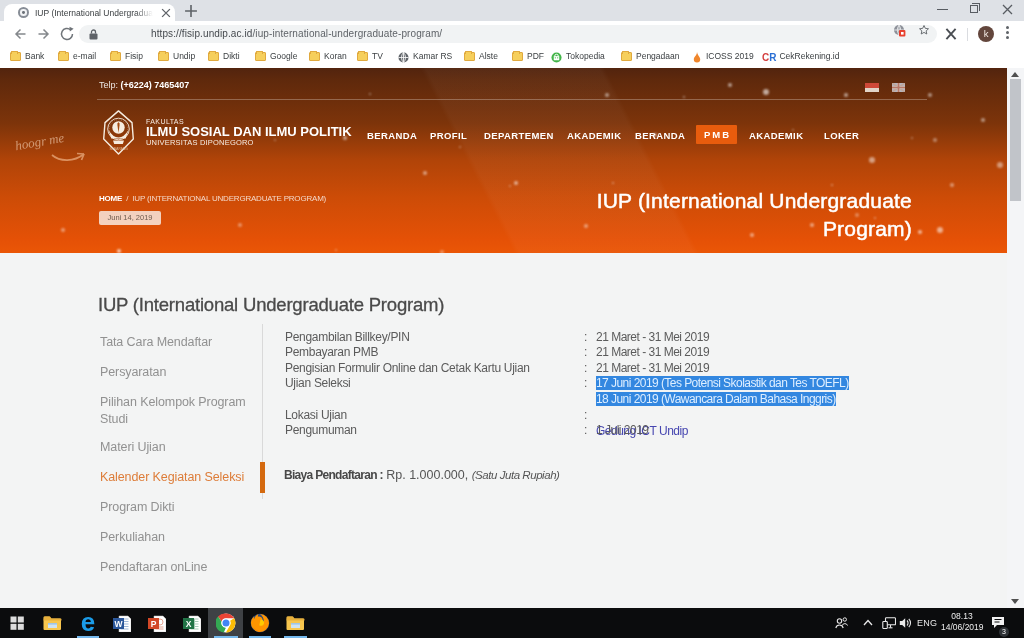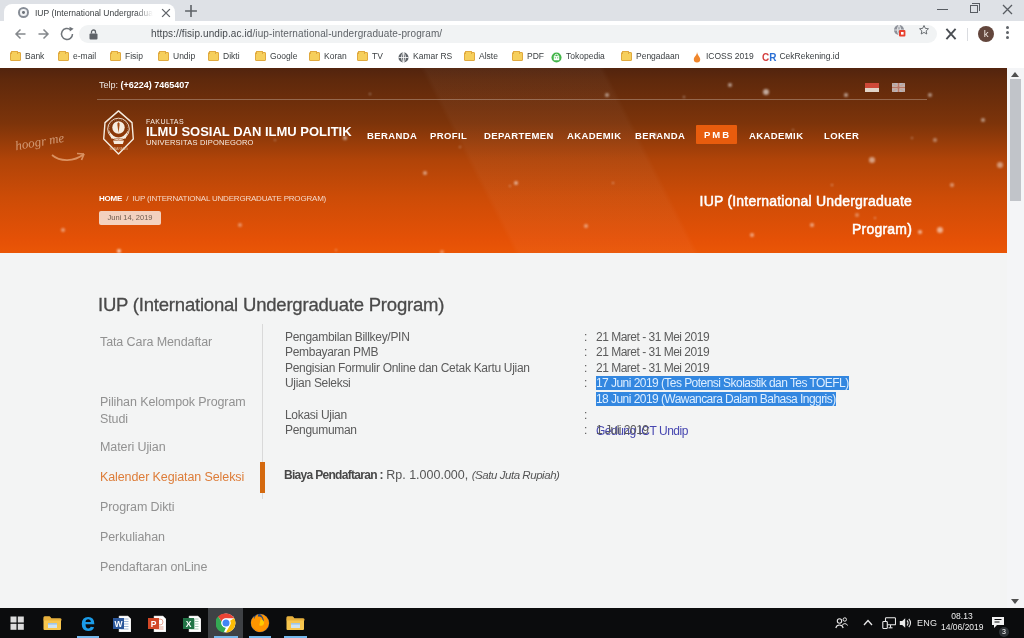--- a/index.html
+++ b/index.html
@@ -77,21 +77,21 @@
 #logotxt .l3 { font-size:7.5px; letter-spacing:0.2px; color:#f7ede4; margin-top:2.5px; line-height:7px; }
 
 #nav { position:absolute; left:0; top:57px; width:1024px; height:20px; font-size:9.5px; font-weight:bold; color:#fff; }
 #nav span { position:absolute; top:5px; letter-spacing:0.4px; }
 #pmb { position:absolute; left:696px; top:0; width:41px; height:19px; background:#e85c0d; border-radius:1px; text-align:center; }
 #pmb i { font-style:normal; letter-spacing:2px; position:relative; top:4px; left:1px; }
 
 #crumb { position:absolute; left:99px; top:126px; font-size:8px; color:rgba(255,255,255,0.78); letter-spacing:-0.2px; }
 #crumb b { color:#fff; }
 #datebadge { position:absolute; left:99px; top:143px; width:62px; height:14px; background:rgba(250,243,237,0.8); border-radius:2px; font-size:7.5px; color:#6e5b4e; text-align:center; line-height:14px; }
-#bigtitle { position:absolute; right:112px; top:119px; width:600px; text-align:right; color:#fff; font-size:14px; line-height:28px; font-weight:400; letter-spacing:0.2px; -webkit-text-stroke:0.5px #fff; }
+#bigtitle { position:absolute; right:112px; top:119px; width:600px; text-align:right; color:#fff; font-size:21px; line-height:28px; font-weight:400; letter-spacing:0.2px; -webkit-text-stroke:0.5px #fff; }
 
 #hoogr { position:absolute; left:15px; top:66px; color:rgba(255,225,200,0.55); font-family:"Liberation Serif",serif; font-style:italic; font-size:13px; transform:rotate(-10deg); }
 
 
 #main { position:absolute; left:0; top:185px; width:1024px; height:355px; background:#f3f4f4; }
 #h1 { position:absolute; left:98px; top:41px; font-size:18.5px; letter-spacing:-0.2px; color:#4a4a4a; -webkit-text-stroke:0.3px #4a4a4a; }
 .sb { position:absolute; left:100px; font-size:12.5px; color:#919191; width:158px; line-height:17px; letter-spacing:-0.1px; }
 .sb.act { color:#dd7c38; }
 #vline { position:absolute; left:262px; top:71px; width:1px; height:175px; background:#d9d9d9; }
 #obar { position:absolute; left:260px; top:209px; width:4.5px; height:31px; background:#d4690f; }
@@ -253,20 +253,21 @@
         <span style="left:824px">LOKER</span>
       </div>
       <div id="crumb"><b>HOME</b> &nbsp;/&nbsp; IUP (INTERNATIONAL UNDERGRADUATE PROGRAM)</div>
       <div id="datebadge">Juni 14, 2019</div>
       <div id="bigtitle">IUP (International Undergraduate<br>Program)</div>
     </div>
 
     <div id="main">
       <div id="h1">IUP (International Undergraduate Program)</div>
       <div class="sb" style="top:81px">Tata Cara Mendaftar</div>
+      <div class="sb" style="top:111px">Persyaratan</div>
       <div class="sb" style="top:140.5px">Pilihan Kelompok Program Studi</div>
       <div class="sb" style="top:186px">Materi Ujian</div>
       <div class="sb act" style="top:216px">Kalender Kegiatan Seleksi</div>
       <div class="sb" style="top:246px">Program Dikti</div>
       <div class="sb" style="top:276px">Perkuliahan</div>
       <div class="sb" style="top:306px">Pendaftaran onLine</div>
       <div id="vline"></div>
       <div id="obar"></div>
 
       <div class="row lbl" style="top:76.5px">Pengambilan Billkey/PIN</div>

